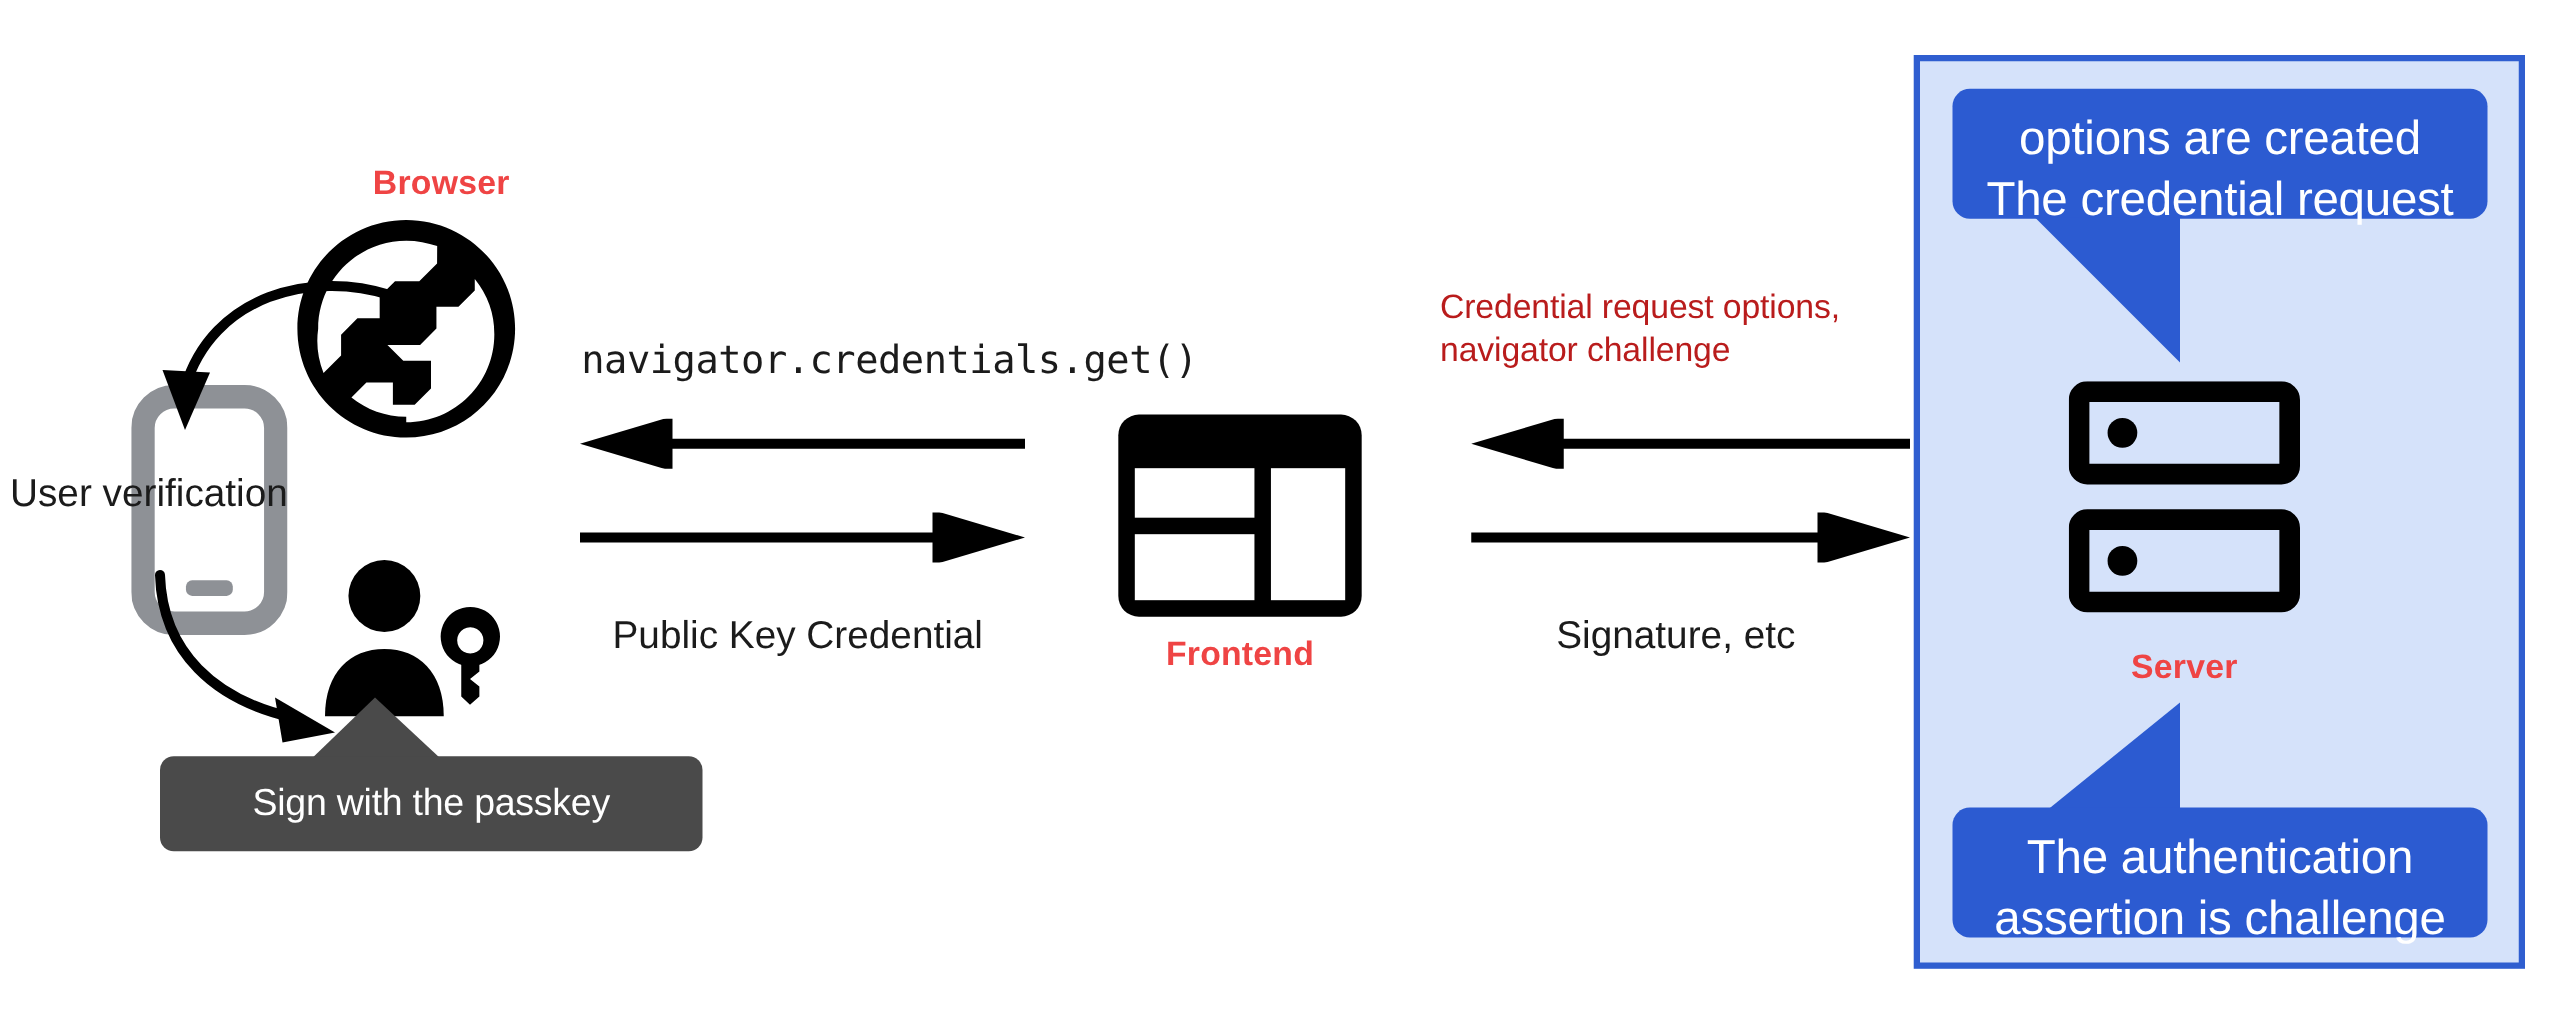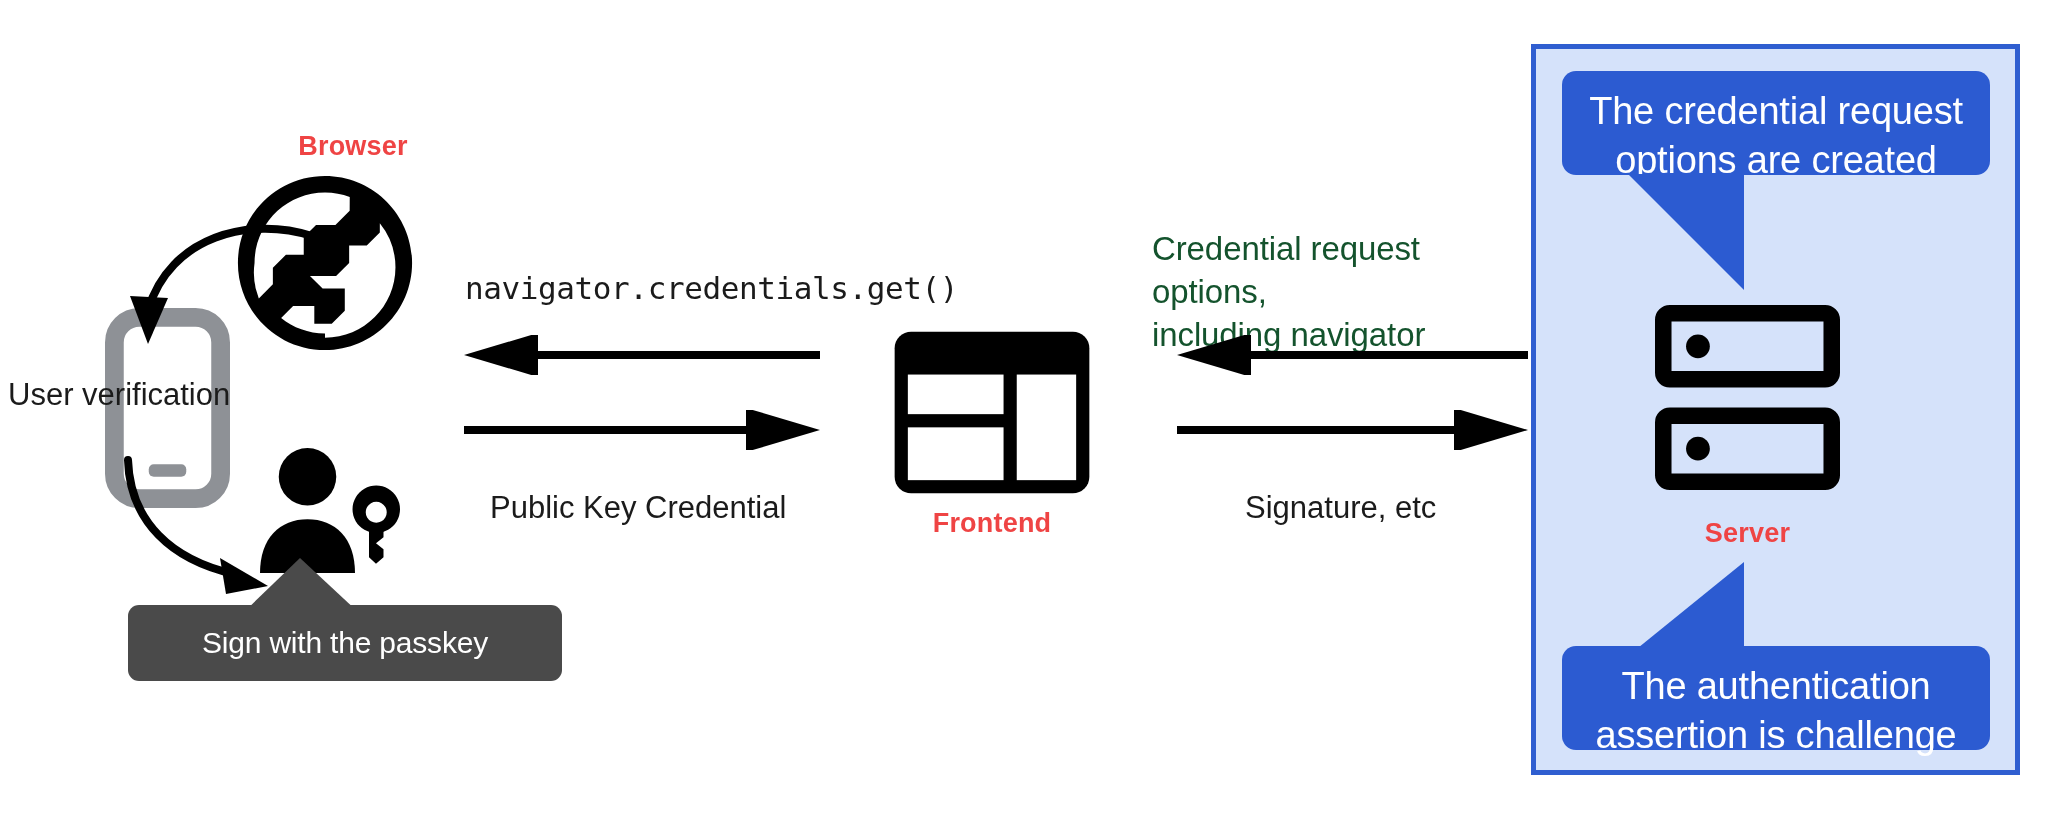--- a/index.html
+++ b/index.html
@@ -62,22 +62,22 @@
 
   
   .node-label {
     font-weight: bold;
     font-size: 27px;
     color: #ef4444;
     text-align: center;
     letter-spacing: 0.2px;
   }
   .flow-label {
-    font-size: 33px;
-    color: #14532d;
+    font-size: 27px;
+    color: #b91c1c;
     line-height: 1.30;
     letter-spacing: -0.1px;
   }
   .mono-label {
     font-family: "DejaVu Sans Mono", "Liberation Mono", monospace;
     font-size: 31px;
     color: #1b1b1b;
     letter-spacing: -0.4px;
     white-space: nowrap;
   }
@@ -171,21 +171,21 @@
     <rect x="0.5" y="0.5" width="59" height="49" rx="5" ry="5" fill="#000000"></rect>
     <rect x="4.5" y="13.5" width="29" height="12" fill="#ffffff"></rect>
     <rect x="4.5" y="29.5" width="29" height="16" fill="#ffffff"></rect>
     <rect x="37.5" y="13.5" width="18" height="32" fill="#ffffff"></rect>
   </svg>
 
   <div class="abs node-label" style="left:882px; top:508px; width:220px;">Frontend</div>
 
   <div class="abs flow-label" style="left:1152px; top:228px; width:330px;">
     <span>Credential request options,</span><br>
-    <span>including navigator</span>
+    <span>navigator challenge</span>
   </div>
 
   <svg class="abs" style="left:1175px; top:335px;" width="355" height="40" viewBox="0 0 355 40">
     <line x1="72" y1="20" x2="353" y2="20" stroke="#000000" stroke-width="8"></line>
     <path d="M2 20 L 76 -2 L 76 42 Z" fill="#000000"></path>
   </svg>
 
   <svg class="abs" style="left:1175px; top:410px;" width="355" height="40" viewBox="0 0 355 40">
     <line x1="2" y1="20" x2="283" y2="20" stroke="#000000" stroke-width="8"></line>
     <path d="M353 20 L 279 -2 L 279 42 Z" fill="#000000"></path>
@@ -196,22 +196,22 @@
   <svg class="abs" style="left:1655px; top:305px;" width="185" height="185" viewBox="0 0 56 56">
     <rect x="2.5" y="2.5" width="51" height="20" rx="2" ry="2" fill="none" stroke="#000000" stroke-width="5"></rect>
     <circle cx="13" cy="12.5" r="3.6" fill="#000000"></circle>
     <rect x="2.5" y="33.5" width="51" height="20" rx="2" ry="2" fill="none" stroke="#000000" stroke-width="5"></rect>
     <circle cx="13" cy="43.5" r="3.6" fill="#000000"></circle>
   </svg>
 
   <div class="abs node-label" style="left:1645px; top:518px; width:205px;">Server</div>
 
   <div class="abs callout callout-top">
+    <span style="display: block;">options are created</span>
     <span style="display: block;">The credential request</span>
-    <span style="display: block;">options are created</span>
   </div>
   <svg class="abs callout-tail" style="left:1620px; top:172px;" width="140" height="122" viewBox="0 0 140 122">
     <path d="M8 2 L 124 2 L 124 118 Z" fill="#2c5bd1"></path>
   </svg>
 
   <svg class="abs callout-tail" style="left:1620px; top:560px;" width="140" height="100" viewBox="0 0 140 100">
     <path d="M124 2 L 124 96 L 8 96 Z" fill="#2c5bd1"></path>
   </svg>
   <div class="abs callout callout-bottom">
     <span style="display: block;">The authentication</span>

